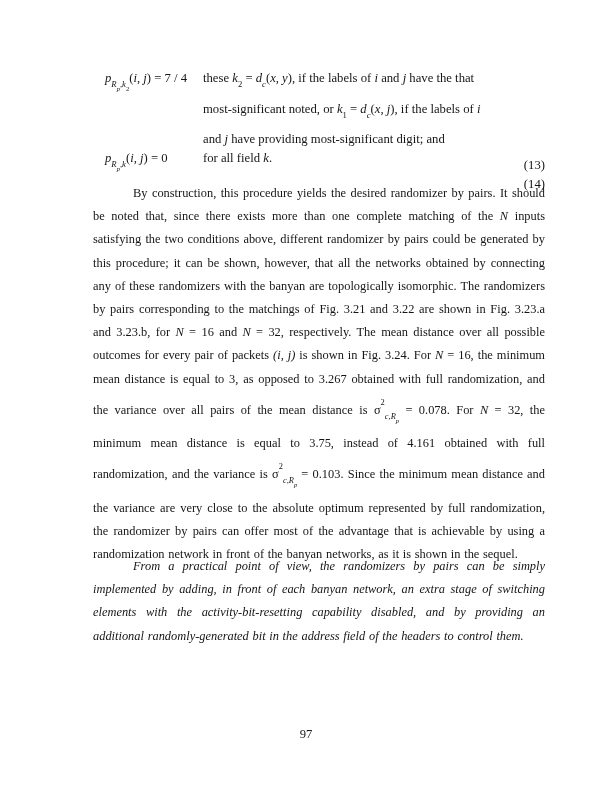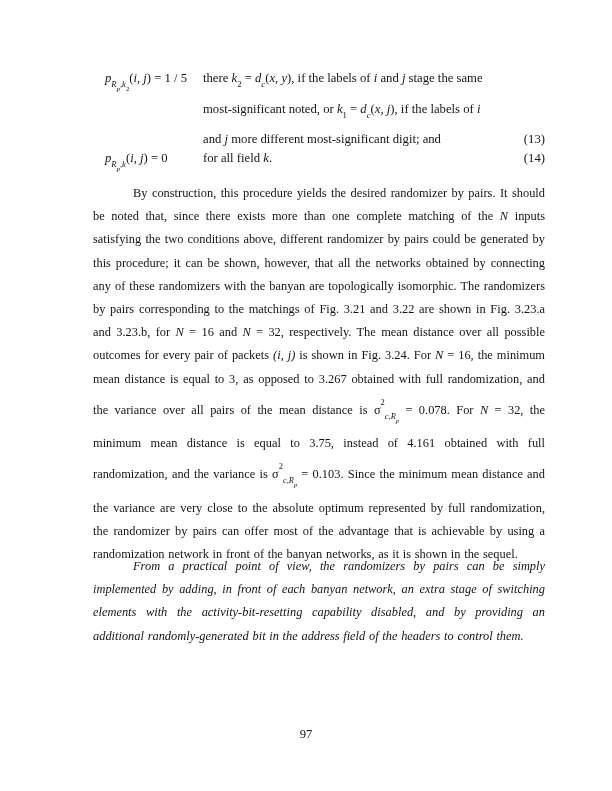--- a/index.html
+++ b/index.html
@@ -38,21 +38,21 @@
     left: 12px;
     top: 0;
     white-space: nowrap;
   }
   .eq-clause {
     margin-left: 110px;
     width: 342px;
   }
   .eq-clause-line { white-space: nowrap; }
   .eq-clause-line.last { white-space: normal; }
-  .eq-number { float: right; }
+  .eq-number { float: right; margin-top: 26px; }
   #eq14-block .eq-clause-line { position: absolute; left: 110px; top: 0; }
   #eq14-block .eq-number { position: absolute; right: 0; top: 0; float: none; }
 
   .body-par {
     position: absolute;
     left: 93px;
     width: 452px;
     margin: 0;
     font-size: 12.4px;
     line-height: 23.2px;
@@ -71,27 +71,27 @@
     text-align: center;
     font-size: 12.6px;
   }
 </style>
 </head>
 <body>
 
 <div class="page">
 
   <div class="eq-block" id="eq13-block">
-    <span class="eq-lhs"><span class="it">p</span><span class="it sb">R</span><span class="it sbb">p</span><span class="sb">,</span><span class="it sb">k</span><span class="sbb">2</span><span>(</span><span class="it">i</span><span>, </span><span class="it">j</span><span>) = 1 / 5</span></span>
+    <span class="eq-lhs"><span class="it">p</span><span class="it sb">R</span><span class="it sbb">p</span><span class="sb">,</span><span class="it sb">k</span><span class="sbb">2</span><span>(</span><span class="it">i</span><span>, </span><span class="it">j</span><span>) = 7 / 4</span></span>
     <div class="eq-clause">
-      <div class="eq-clause-line"><span>there </span><span class="it">k</span><span class="sb">2</span><span> = </span><span class="it">d</span><span class="it sb">c</span><span>(</span><span class="it">x</span><span>, </span><span class="it">y</span><span>), if the labels of </span><span class="it">i</span><span> and </span><span class="it">j</span><span> stage the same</span></div>
+      <div class="eq-clause-line"><span>these </span><span class="it">k</span><span class="sb">2</span><span> = </span><span class="it">d</span><span class="it sb">c</span><span>(</span><span class="it">x</span><span>, </span><span class="it">y</span><span>), if the labels of </span><span class="it">i</span><span> and </span><span class="it">j</span><span> have the that</span></div>
       <div class="eq-clause-line"><span>most-significant noted, or </span><span class="it">k</span><span class="sb">1</span><span> = </span><span class="it">d</span><span class="it sb">c</span><span>(</span><span class="it">x</span><span>, </span><span class="it">j</span><span>), if the labels of </span><span class="it">i</span></div>
       <div class="eq-clause-line last">
         <span class="eq-number">(13)</span>
-        <span><span>and </span><span class="it">j</span><span> more different most-significant digit; and</span></span>
+        <span><span>and </span><span class="it">j</span><span> have providing most-significant digit; and</span></span>
       </div>
     </div>
   </div>
 
   <div class="eq-block" id="eq14-block">
     <span class="eq-lhs"><span class="it">p</span><span class="it sb">R</span><span class="it sbb">p</span><span class="sb">,</span><span class="it sb">k</span><span>(</span><span class="it">i</span><span>, </span><span class="it">j</span><span>) = 0</span></span>
     <span class="eq-clause-line"><span>for all field </span><span class="it">k</span><span>.</span></span>
     <span class="eq-number">(14)</span>
   </div>
 

